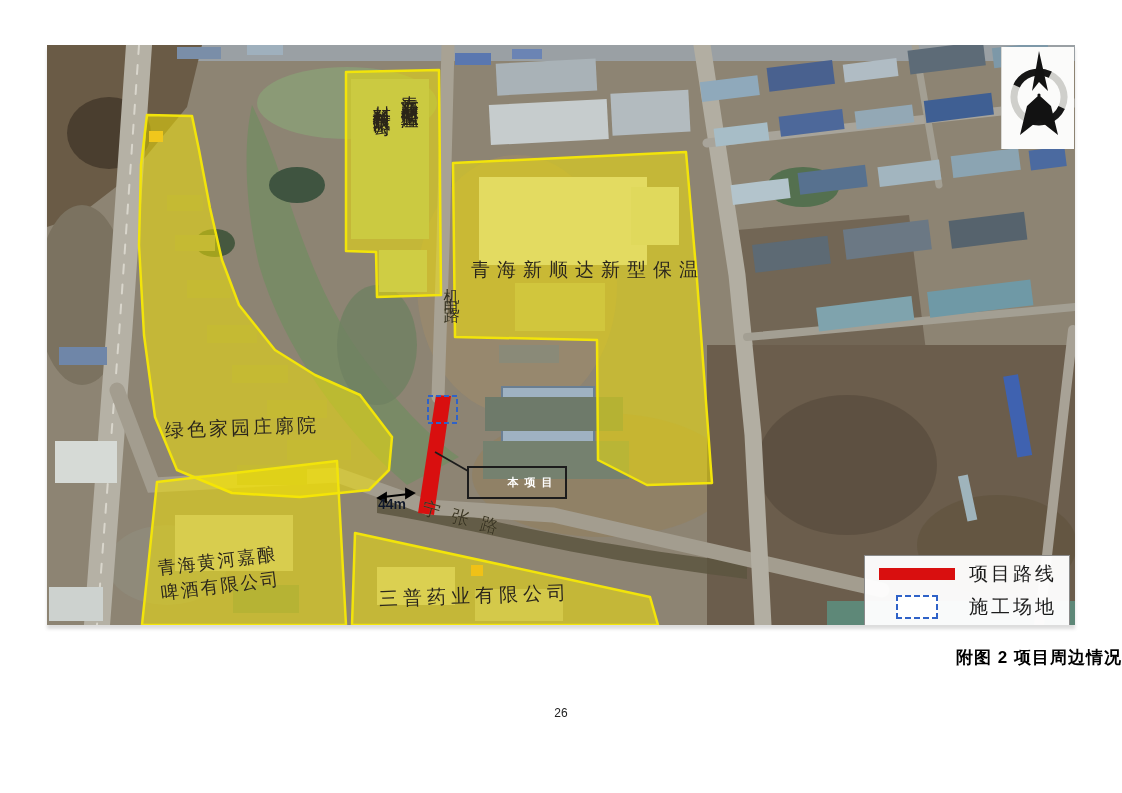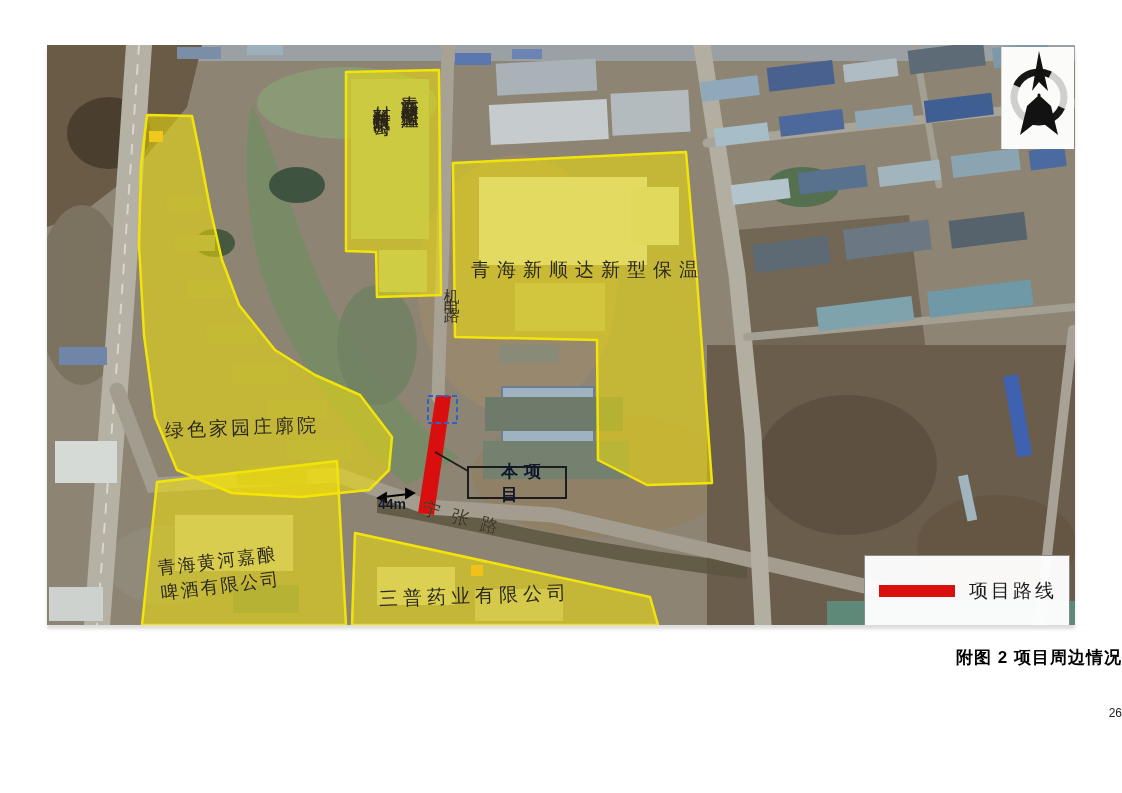--- a/index.html
+++ b/index.html
@@ -17,38 +17,38 @@
   .lbl-xsd-b{left:324px;top:46px;font-size:18px;letter-spacing:2px;}
   .lbl-gymg{left:424px;top:214px;font-size:19px;letter-spacing:7px;}
   .lbl-hh{left:112px;top:504px;font-size:18px;letter-spacing:2px;transform:rotate(-7deg);line-height:25px;}
   .lbl-sp{left:332px;top:540px;font-size:19px;letter-spacing:5px;transform:rotate(-2deg);}
   .lbl-jd{left:395px;top:230px;font-size:16px;letter-spacing:10px;color:#343022;}
   .lbl-nz{left:374px;top:464px;font-size:18px;letter-spacing:12px;color:#3a3526;transform:rotate(15deg);}
   .lbl-44m{left:331px;top:451px;font-size:14px;font-weight:bold;color:#0f172a;
            font-family:"Liberation Sans","DejaVu Sans",sans-serif;}
   .project-box{position:absolute;left:420px;top:421px;width:96px;height:29px;
                border:2px solid #1c1c1c;display:flex;align-items:center;justify-content:center;}
-  .project-box span{color:#0f172a;font-size:17px;letter-spacing:6px;font-weight:bold;margin-left:32px;}
+  .project-box span{color:#ffffff;font-size:11px;letter-spacing:6px;font-weight:bold;margin-left:32px;}
   
   .legend{position:absolute;left:817px;top:510px;width:206px;height:71px;
           background:rgba(255,255,255,.96);border:1px solid #8a8a8a;
           display:flex;flex-direction:column;justify-content:center;gap:5px;padding:2px 0;box-sizing:border-box;}
   .legend .row{display:flex;align-items:center;height:28px;}
   .legend .sym{width:104px;display:flex;justify-content:center;align-items:center;}
   .legend .route-sym{width:76px;height:12px;background:#d90f0f;}
   .legend .site-sym{width:42px;height:24px;border:2px dashed #2f62c8;background:#fff;box-sizing:border-box;}
   .legend .lab{font-size:19px;color:#1c1c1c;letter-spacing:3px;}
   
   .compass{position:absolute;left:954px;top:2px;width:72px;height:102px;
            background:#fbfbfa;border-left:1px solid #d8d8d4;}
   
   .caption{position:absolute;left:0;top:646px;width:100%;text-align:right;
            font-family:"Liberation Sans","DejaVu Sans",sans-serif;
            font-weight:bold;font-size:17px;color:#000;letter-spacing:1px;}
-  .pagenum{position:absolute;left:0;top:706px;width:100%;text-align:right;
+  .pagenum{position:absolute;left:0;top:706px;width:100%;text-align:center;
            font-family:"Liberation Sans","DejaVu Sans",sans-serif;font-size:12px;color:#222;}
 </style>
 </head>
 <body>
 
 <div class="map">
   <svg width="1028" height="580" viewBox="0 0 1028 580">
 
     <g>
       <rect x="0" y="0" width="1028" height="580" fill="#8d8473"></rect>
@@ -200,17 +200,23 @@
     </svg>
   </div>
 
   <div class="legend">
     <div class="row">
       <div class="sym">
           <div class="route-sym"></div>
         </div>
       <div class="lab">项目路线</div>
     </div>
+    <div class="row">
+      <div class="sym">
+          <div class="site-sym"></div>
+        </div>
+      <div class="lab">施工场地</div>
+    </div>
   </div>
 </div>
 
 <div class="caption">附图 2  项目周边情况</div>
 <div class="pagenum">26</div>
 
 </body></html>

